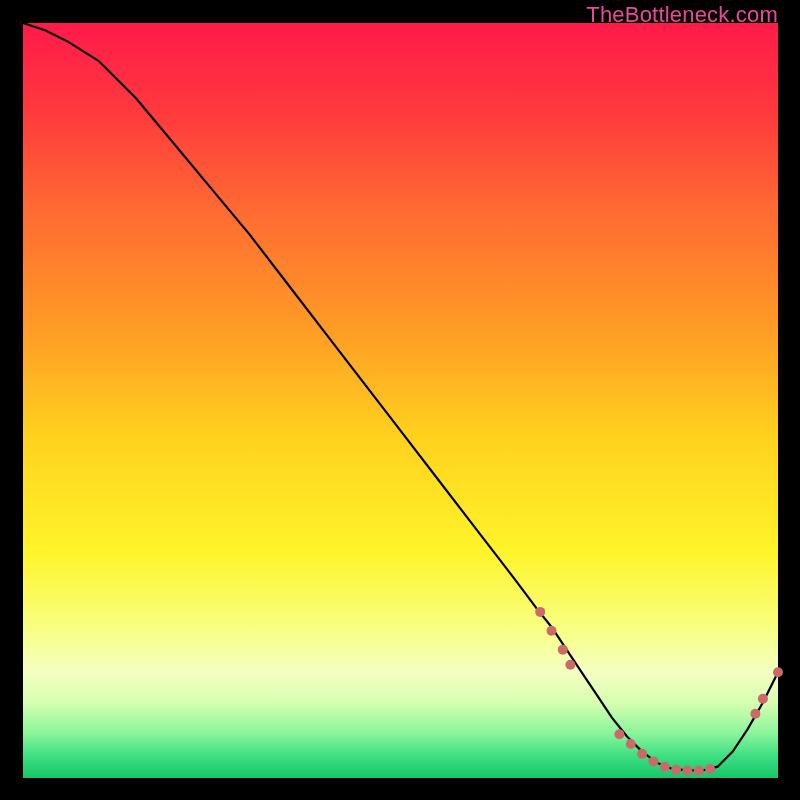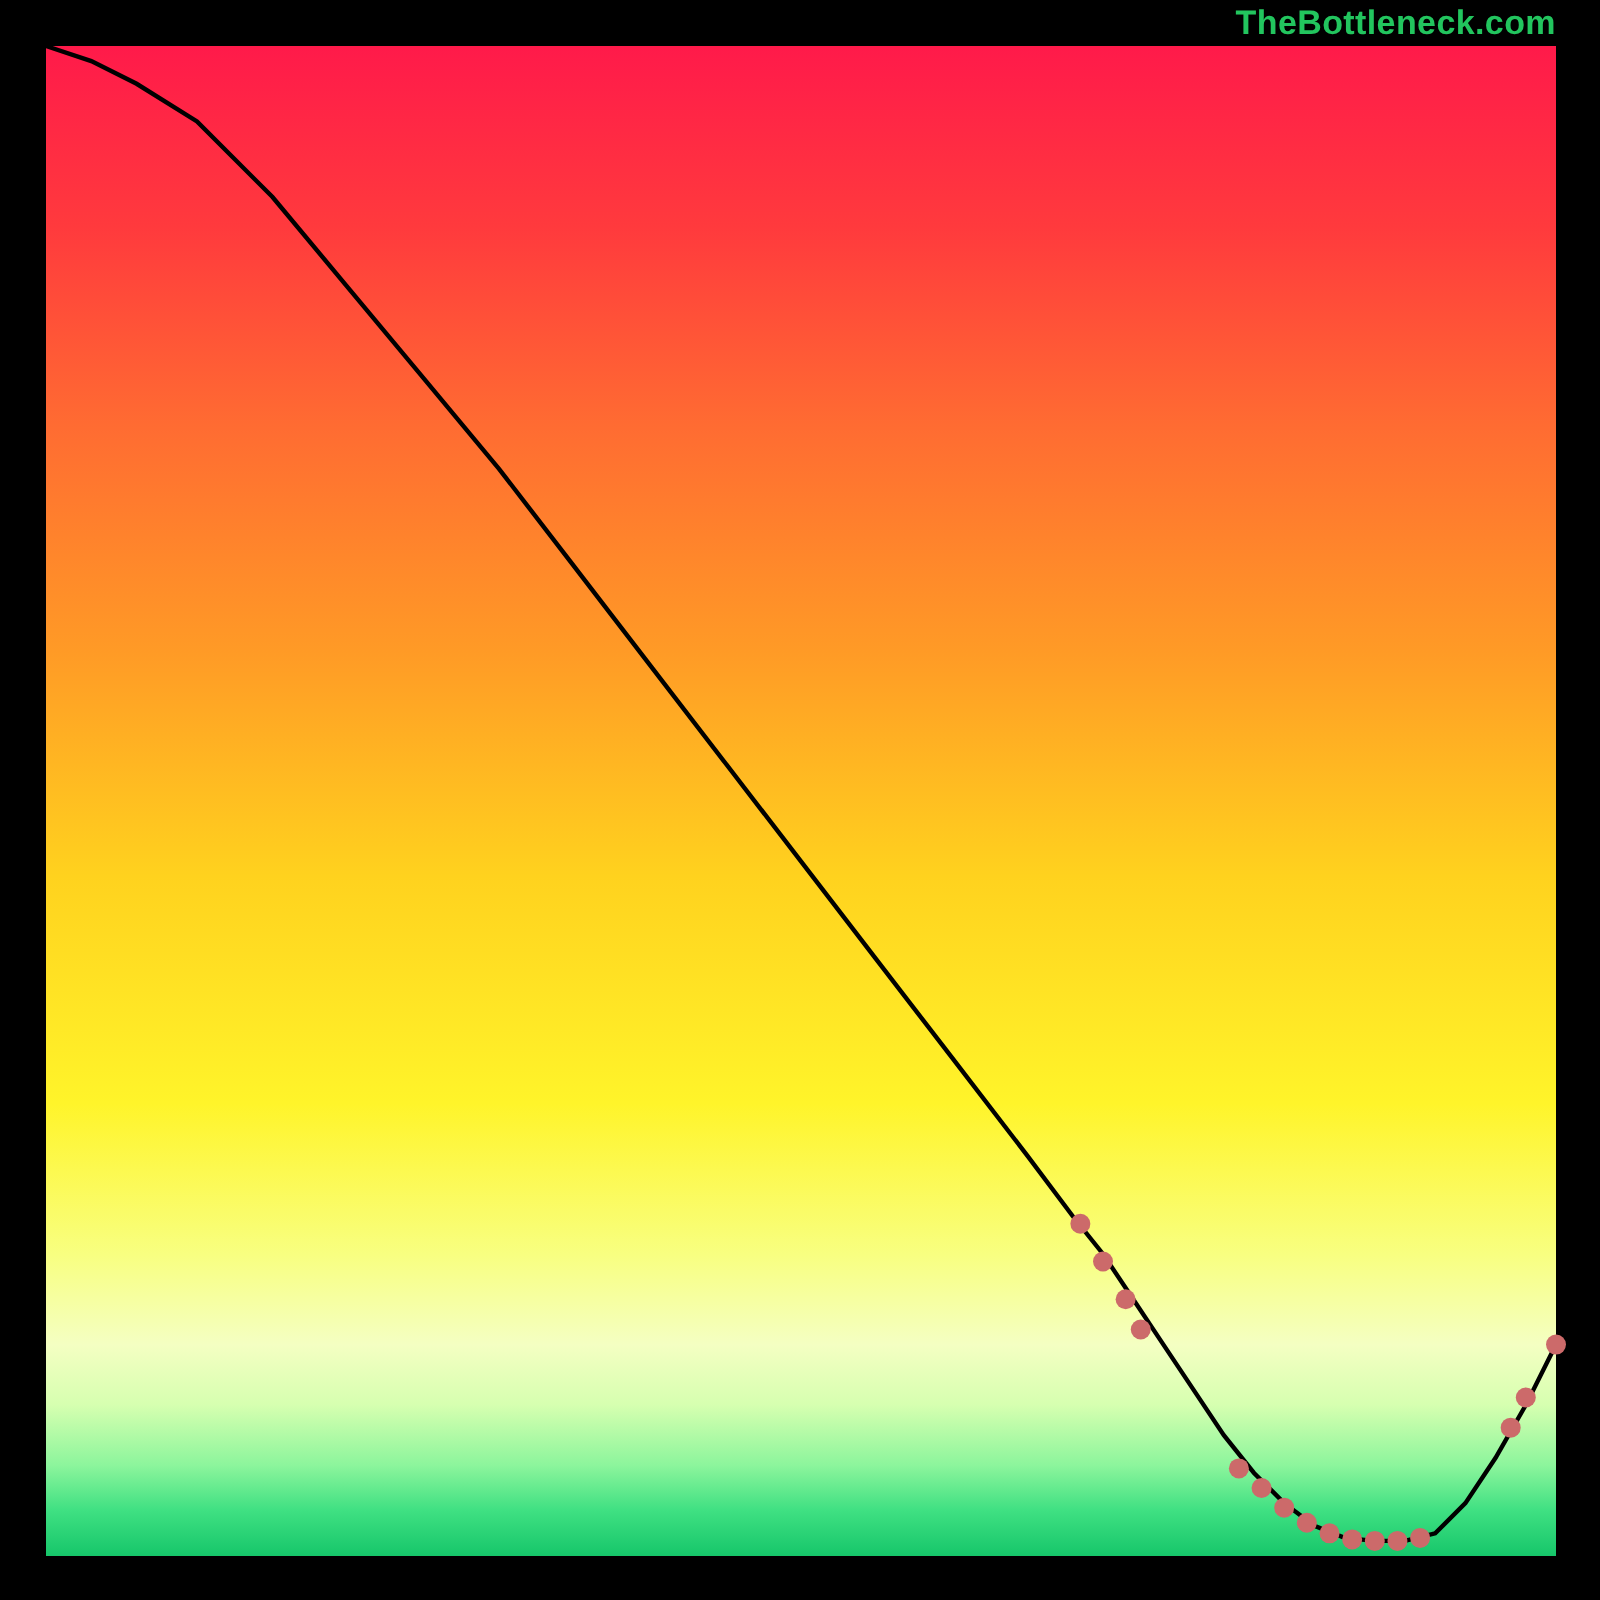--- a/index.html
+++ b/index.html
@@ -16,23 +16,23 @@
     top: 23px;
     width: 755px;
     height: 755px;
     
   }
   .watermark {
     position: absolute;
     top: 2px;
     right: 22px;
     font-family: Arial, Helvetica, sans-serif;
-    font-size: 17px;
-    font-weight: 700;
-    color: #22c55e;
+    font-size: 22px;
+    font-weight: 400;
+    color: #ec4899;
     letter-spacing: 0.2px;
   }
   svg.overlay {
     position: absolute;
     left: 23px;
     top: 23px;
     width: 755px;
     height: 755px;
     overflow: visible;
   }

